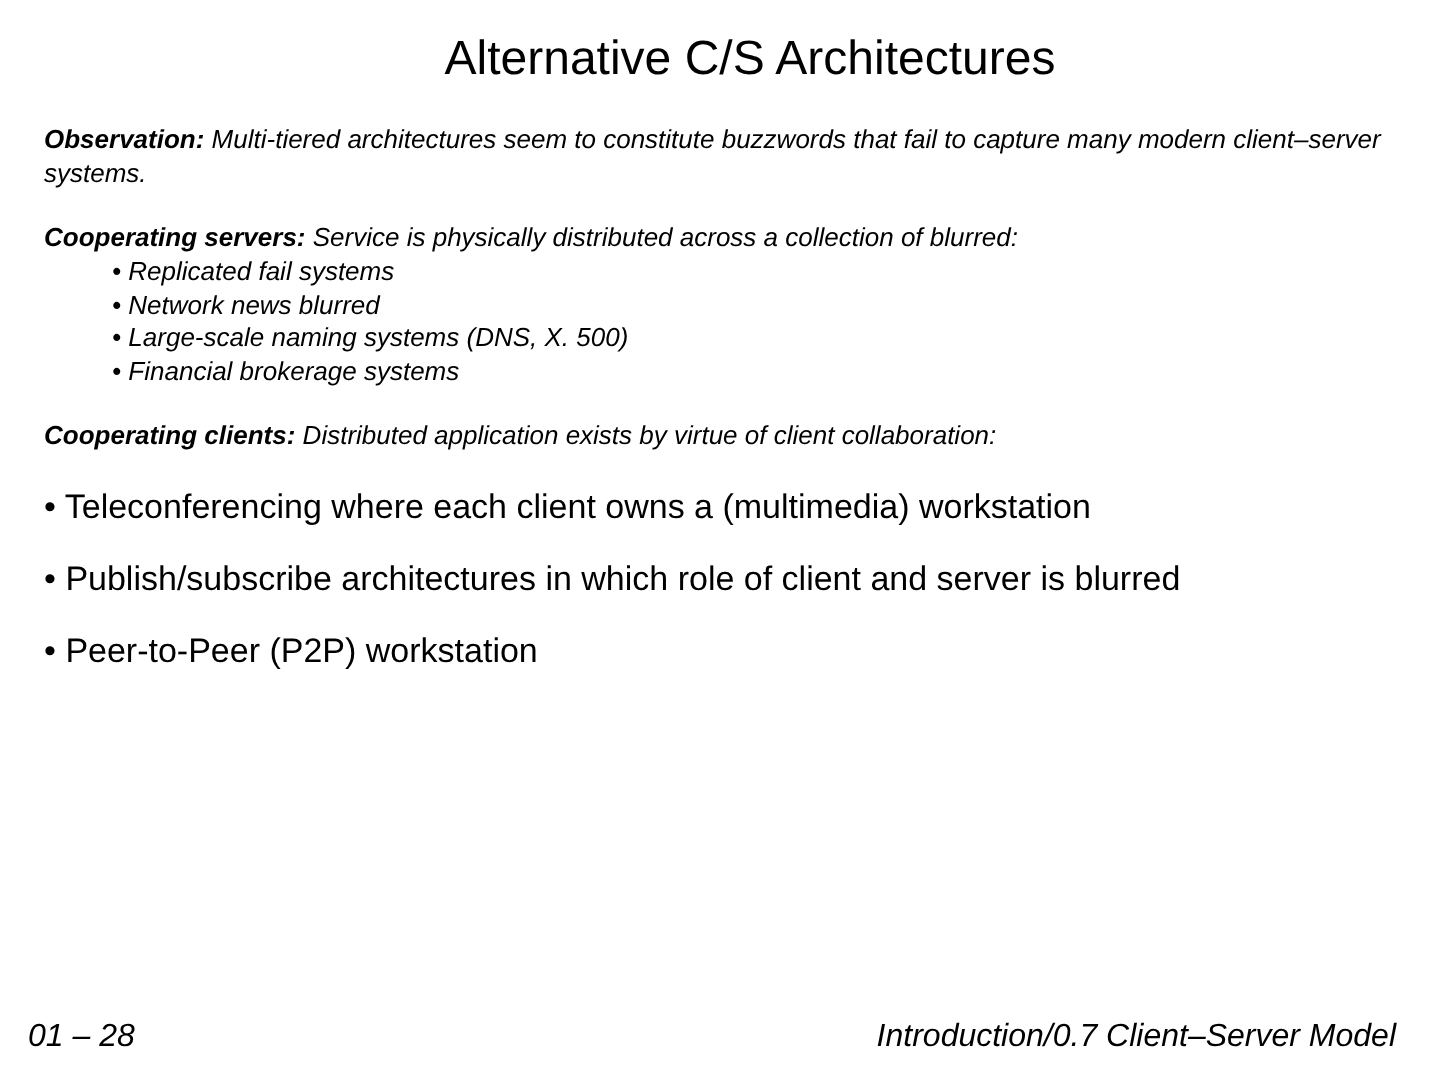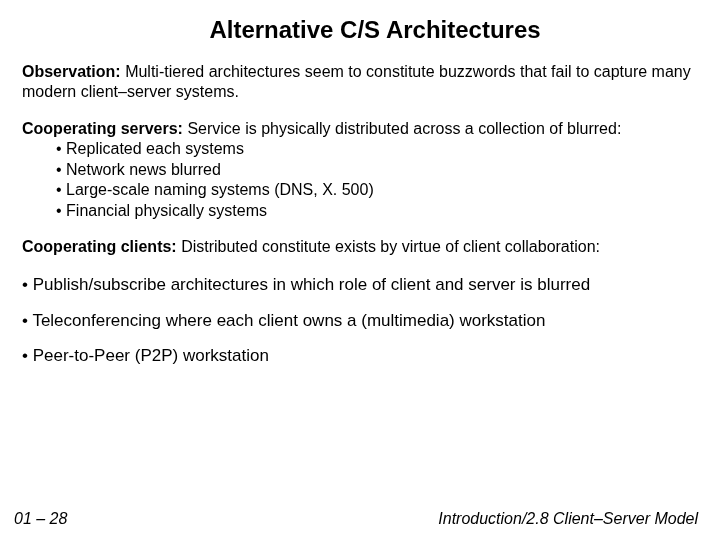--- a/index.html
+++ b/index.html
@@ -16,28 +16,29 @@
   .slide {
     padding: 14px 22px 0 22px;
     box-sizing: border-box;
     width: 100%;
     height: 100%;
     position: relative;
   }
   .title {
     text-align: center;
     font-size: 24px;
-    font-weight: bold;
+    font-weight: normal;
     margin: 2px 0 18px 0;
     padding-left: 30px;
   }
   .block {
-    font-size: 16px;
+    font-size: 13px;
     line-height: 1.28;
     margin-bottom: 16px;
+    font-style: italic;
   }
   .lead {
     font-weight: bold;
   }
   ul.bullets {
     list-style: none;
     margin: 0;
     padding: 0 0 0 34px;
   }
   ul.bullets li::before {
@@ -78,35 +79,35 @@
 
   <div class="title">Alternative C/S Architectures</div>
 
   <div class="block">
     <span class="lead">Observation:</span><span> Multi-tiered architectures seem to constitute buzzwords that fail to capture many modern client–server systems.</span>
   </div>
 
   <div class="block">
     <span class="lead">Cooperating servers:</span><span> Service is physically distributed across a collection of blurred:</span>
     <ul class="bullets">
-      <li>Replicated each systems</li>
+      <li>Replicated fail systems</li>
       <li>Network news blurred</li>
       <li>Large-scale naming systems (DNS, X. 500)</li>
-      <li>Financial physically systems</li>
+      <li>Financial brokerage systems</li>
     </ul>
   </div>
 
   <div class="block">
-    <span class="lead">Cooperating clients:</span><span> Distributed constitute exists by virtue of client collaboration:</span>
+    <span class="lead">Cooperating clients:</span><span> Distributed application exists by virtue of client collaboration:</span>
   </div>
 
   <ul class="outer-bullets">
+    <li>Teleconferencing where each client owns a (multimedia) workstation</li>
     <li>Publish/subscribe architectures in which role of client and server is blurred</li>
-    <li>Teleconferencing where each client owns a (multimedia) workstation</li>
     <li>Peer-to-Peer (P2P) workstation</li>
   </ul>
 
   <div class="footer">
     <span class="footer-left">01 – 28</span>
-    <span class="footer-right">Introduction/2.8 Client–Server Model</span>
+    <span class="footer-right">Introduction/0.7 Client–Server Model</span>
   </div>
 
 </div>
 
 </body></html>

